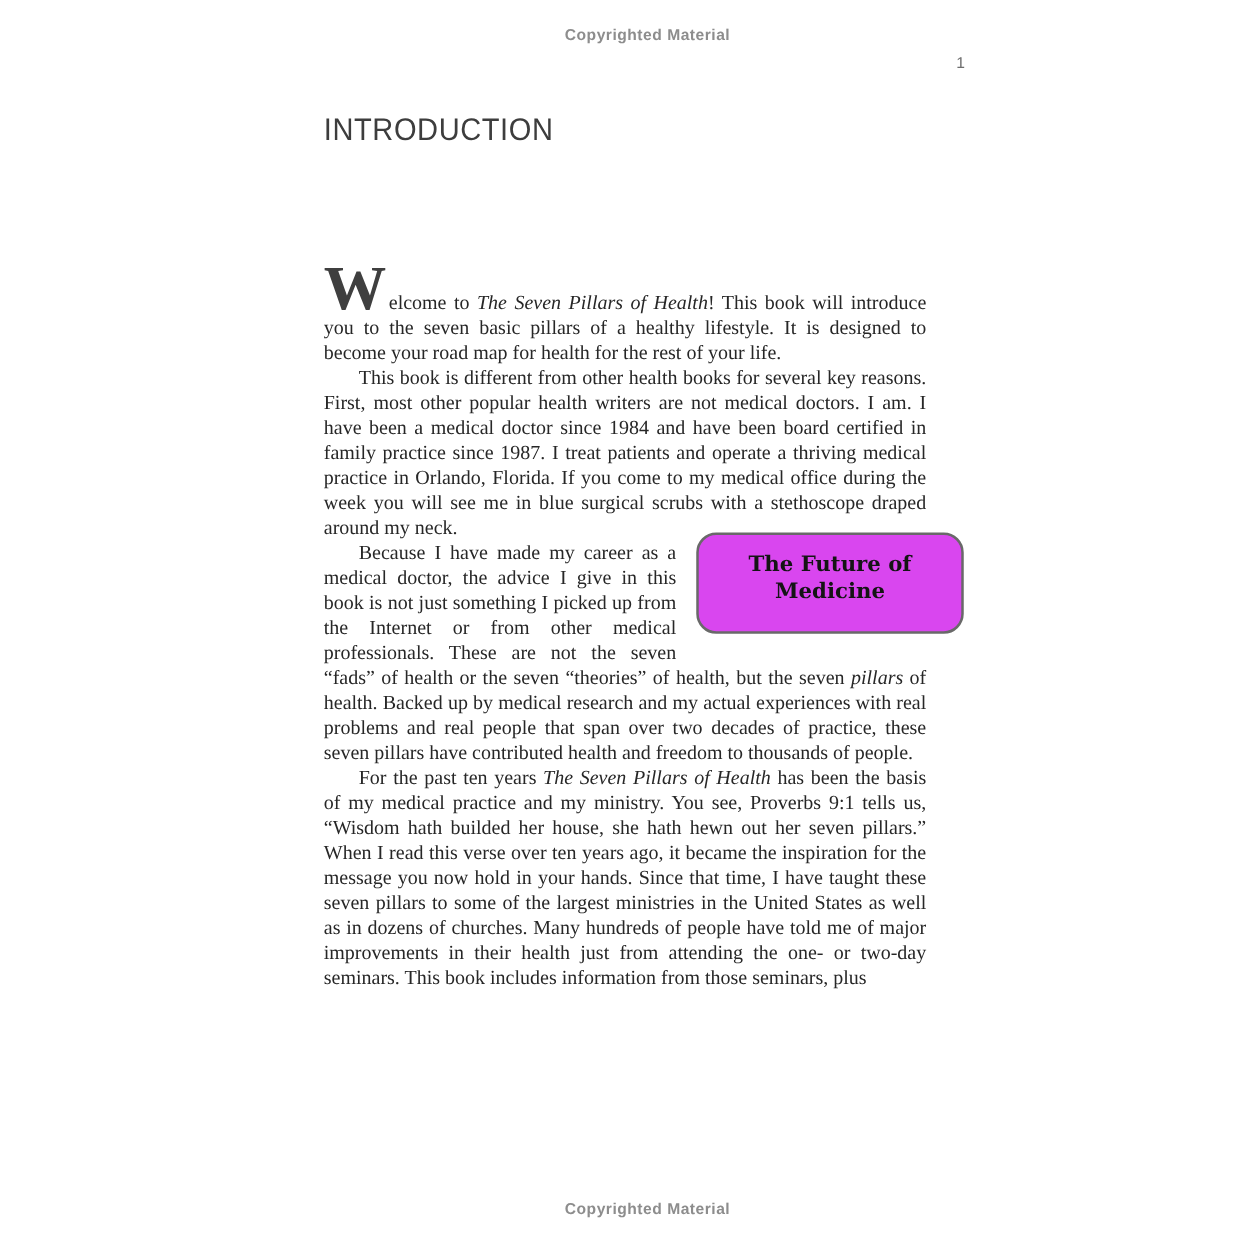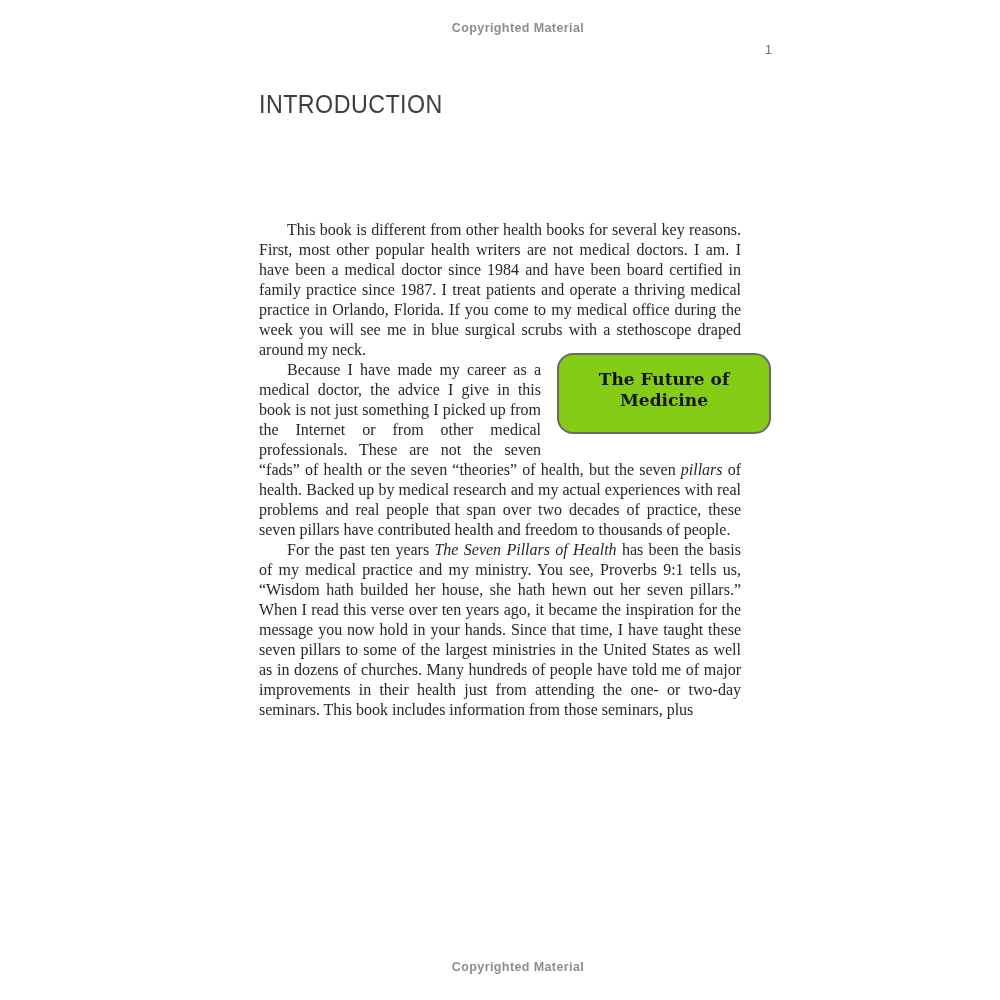--- a/index.html
+++ b/index.html
@@ -68,21 +68,21 @@
     padding-right: 3px;
   }
   .ital { font-style: italic; }
   .sidebar {
     float: right;
     display: block;
     box-sizing: border-box;
     width: 214px;
     margin: 13px -30px 10px 16px;
     padding: 14px 10px 12px;
-    background: #84cc16;
+    background: #d946ef;
     border: 2px solid #696969;
     border-radius: 16px;
     text-indent: 0;
     text-align: left;
   }
   .sidebar-title {
     display: block;
     font-family: "DejaVu Serif", serif;
     font-weight: 700;
     font-size: 17px;
@@ -108,20 +108,21 @@
   <div class="copyright top">Copyrighted Material</div>
 
   <div class="page-number">1</div>
 
   <div class="content">
 
     <h1 class="heading">INTRODUCTION</h1>
 
     <div class="body-text">
 
+      <p class="body-p"><span class="initial">W</span><span>elcome to </span><span class="ital">The Seven Pillars of Health</span><span>! This book will introduce you to the seven basic pillars of a healthy lifestyle. It is designed to become your road map for health for the rest of your life.</span></p>
 
       <p class="body-p indent"><span>This book is different from other health books for several key reasons. First, most other popular health writers are not medical doctors. I am. I have been a medical doctor since 1984 and have been board certified in family practice since 1987. I treat patients and operate a thriving medical practice in Orlando, Florida. If you come to my medical office during the week you will see me in blue surgical scrubs with a stethoscope draped around my neck. </span><span class="sidebar">
             <span class="sidebar-title">The Future of Medicine</span>
           </span></p>
 
       <p class="body-p indent"><span>Because I have made my career as a medical doctor, the advice I give in this book is not just something I picked up from the Internet or from other medical professionals. These are not the seven “fads” of health or the seven “theories” of health, but the seven </span><span class="ital">pillars</span><span> of health. Backed up by medical research and my actual experiences with real problems and real people that span over two decades of practice, these seven pillars have contributed health and freedom to thousands of people.</span></p>
 
       <p class="body-p indent"><span>For the past ten years </span><span class="ital">The Seven Pillars of Health</span><span> has been the basis of my medical practice and my ministry. You see, Proverbs 9:1 tells us, “Wisdom hath builded her house, she hath hewn out her seven pillars.” When I read this verse over ten years ago, it became the inspiration for the message you now hold in your hands. Since that time, I have taught these seven pillars to some of the largest ministries in the United States as well as in dozens of churches. Many hundreds of people have told me of major improvements in their health just from attending the one- or two-day seminars. This book includes information from those seminars, plus</span></p>
 
     </div>

